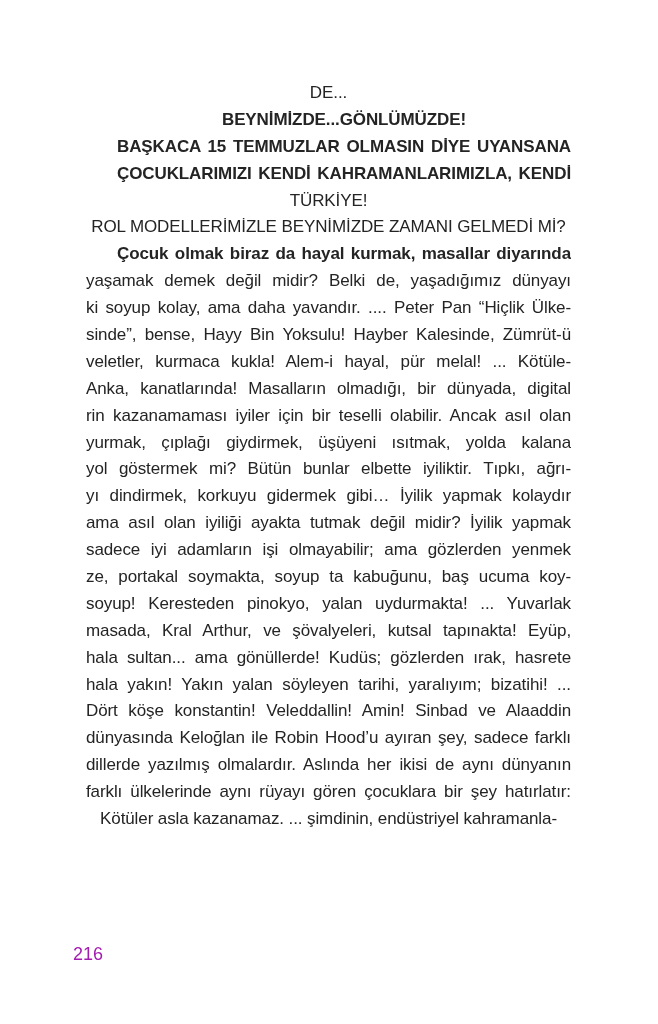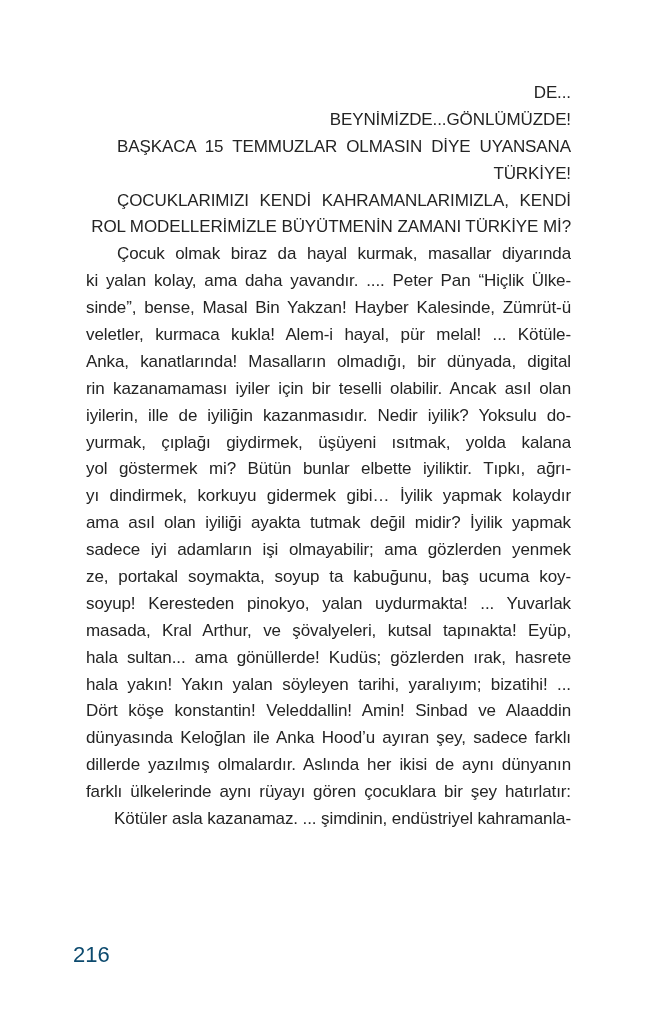--- a/index.html
+++ b/index.html
@@ -20,66 +20,67 @@
     left: 86px;
     top: 80px;
     width: 485px;
   }
   .ln {
     font-size: 17px;
     line-height: 26.9px;
     height: 26.9px;
     overflow: hidden;
     letter-spacing: -0.1px;
-    text-align: right;
+    text-align: center;
     white-space: normal;
   }
   .jf {
     text-align: justify;
     text-align-last: justify;
   }
   .ind {
     padding-left: 31px;
+    font-weight: bold;
   }
   .page-number {
     position: absolute;
     left: 73px;
     top: 941px;
-    font-size: 22px;
+    font-size: 18px;
     line-height: 27px;
-    color: #0c4a6e;
+    color: #a21caf;
   }
 </style>
 </head>
 <body>
 
 <div class="page-text">
   <div class="ln">DE...</div>
   <div class="ln ind">BEYNİMİZDE...GÖNLÜMÜZDE!</div>
   <div class="ln ind jf">BAŞKACA 15 TEMMUZLAR OLMASIN DİYE UYANSANA</div>
+  <div class="ln ind jf">ÇOCUKLARIMIZI KENDİ KAHRAMANLARIMIZLA, KENDİ</div>
   <div class="ln">TÜRKİYE!</div>
-  <div class="ln ind jf">ÇOCUKLARIMIZI KENDİ KAHRAMANLARIMIZLA, KENDİ</div>
-  <div class="ln">ROL MODELLERİMİZLE BÜYÜTMENİN ZAMANI TÜRKİYE Mİ?</div>
+  <div class="ln">ROL MODELLERİMİZLE BEYNİMİZDE ZAMANI GELMEDİ Mİ?</div>
   <div class="ln ind jf">Çocuk olmak biraz da hayal kurmak, masallar diyarında</div>
-  <div class="ln jf">ki yalan kolay, ama daha yavandır. .... Peter Pan “Hiçlik Ülke-</div>
-  <div class="ln jf">sinde”, bense, Masal Bin Yakzan! Hayber Kalesinde, Zümrüt-ü</div>
+  <div class="ln jf">yaşamak demek değil midir? Belki de, yaşadığımız dünyayı</div>
+  <div class="ln jf">ki soyup kolay, ama daha yavandır. .... Peter Pan “Hiçlik Ülke-</div>
+  <div class="ln jf">sinde”, bense, Hayy Bin Yoksulu! Hayber Kalesinde, Zümrüt-ü</div>
   <div class="ln jf">veletler, kurmaca kukla! Alem-i hayal, pür melal! ... Kötüle-</div>
   <div class="ln jf">Anka, kanatlarında! Masalların olmadığı, bir dünyada, digital</div>
   <div class="ln jf">rin kazanamaması iyiler için bir teselli olabilir. Ancak asıl olan</div>
-  <div class="ln jf">iyilerin, ille de iyiliğin kazanmasıdır. Nedir iyilik? Yoksulu do-</div>
   <div class="ln jf">yurmak, çıplağı giydirmek, üşüyeni ısıtmak, yolda kalana</div>
   <div class="ln jf">yol göstermek mi? Bütün bunlar elbette iyiliktir. Tıpkı, ağrı-</div>
   <div class="ln jf">yı dindirmek, korkuyu gidermek gibi… İyilik yapmak kolaydır</div>
   <div class="ln jf">ama asıl olan iyiliği ayakta tutmak değil midir? İyilik yapmak</div>
   <div class="ln jf">sadece iyi adamların işi olmayabilir; ama gözlerden yenmek</div>
   <div class="ln jf">ze, portakal soymakta, soyup ta kabuğunu, baş ucuma koy-</div>
   <div class="ln jf">soyup! Keresteden pinokyo, yalan uydurmakta! ... Yuvarlak</div>
   <div class="ln jf">masada, Kral Arthur, ve şövalyeleri, kutsal tapınakta! Eyüp,</div>
   <div class="ln jf">hala sultan... ama gönüllerde! Kudüs; gözlerden ırak, hasrete</div>
   <div class="ln jf">hala yakın! Yakın yalan söyleyen tarihi, yaralıyım; bizatihi! ...</div>
   <div class="ln jf">Dört köşe konstantin! Veleddallin! Amin! Sinbad ve Alaaddin</div>
-  <div class="ln jf">dünyasında Keloğlan ile Anka Hood’u ayıran şey, sadece farklı</div>
+  <div class="ln jf">dünyasında Keloğlan ile Robin Hood’u ayıran şey, sadece farklı</div>
   <div class="ln jf">dillerde yazılmış olmalardır. Aslında her ikisi de aynı dünyanın</div>
   <div class="ln jf">farklı ülkelerinde aynı rüyayı gören çocuklara bir şey hatırlatır:</div>
   <div class="ln">Kötüler asla kazanamaz. ... şimdinin, endüstriyel kahramanla-</div>
 </div>
 
 <div class="page-number">216</div>
 
 </body></html>

